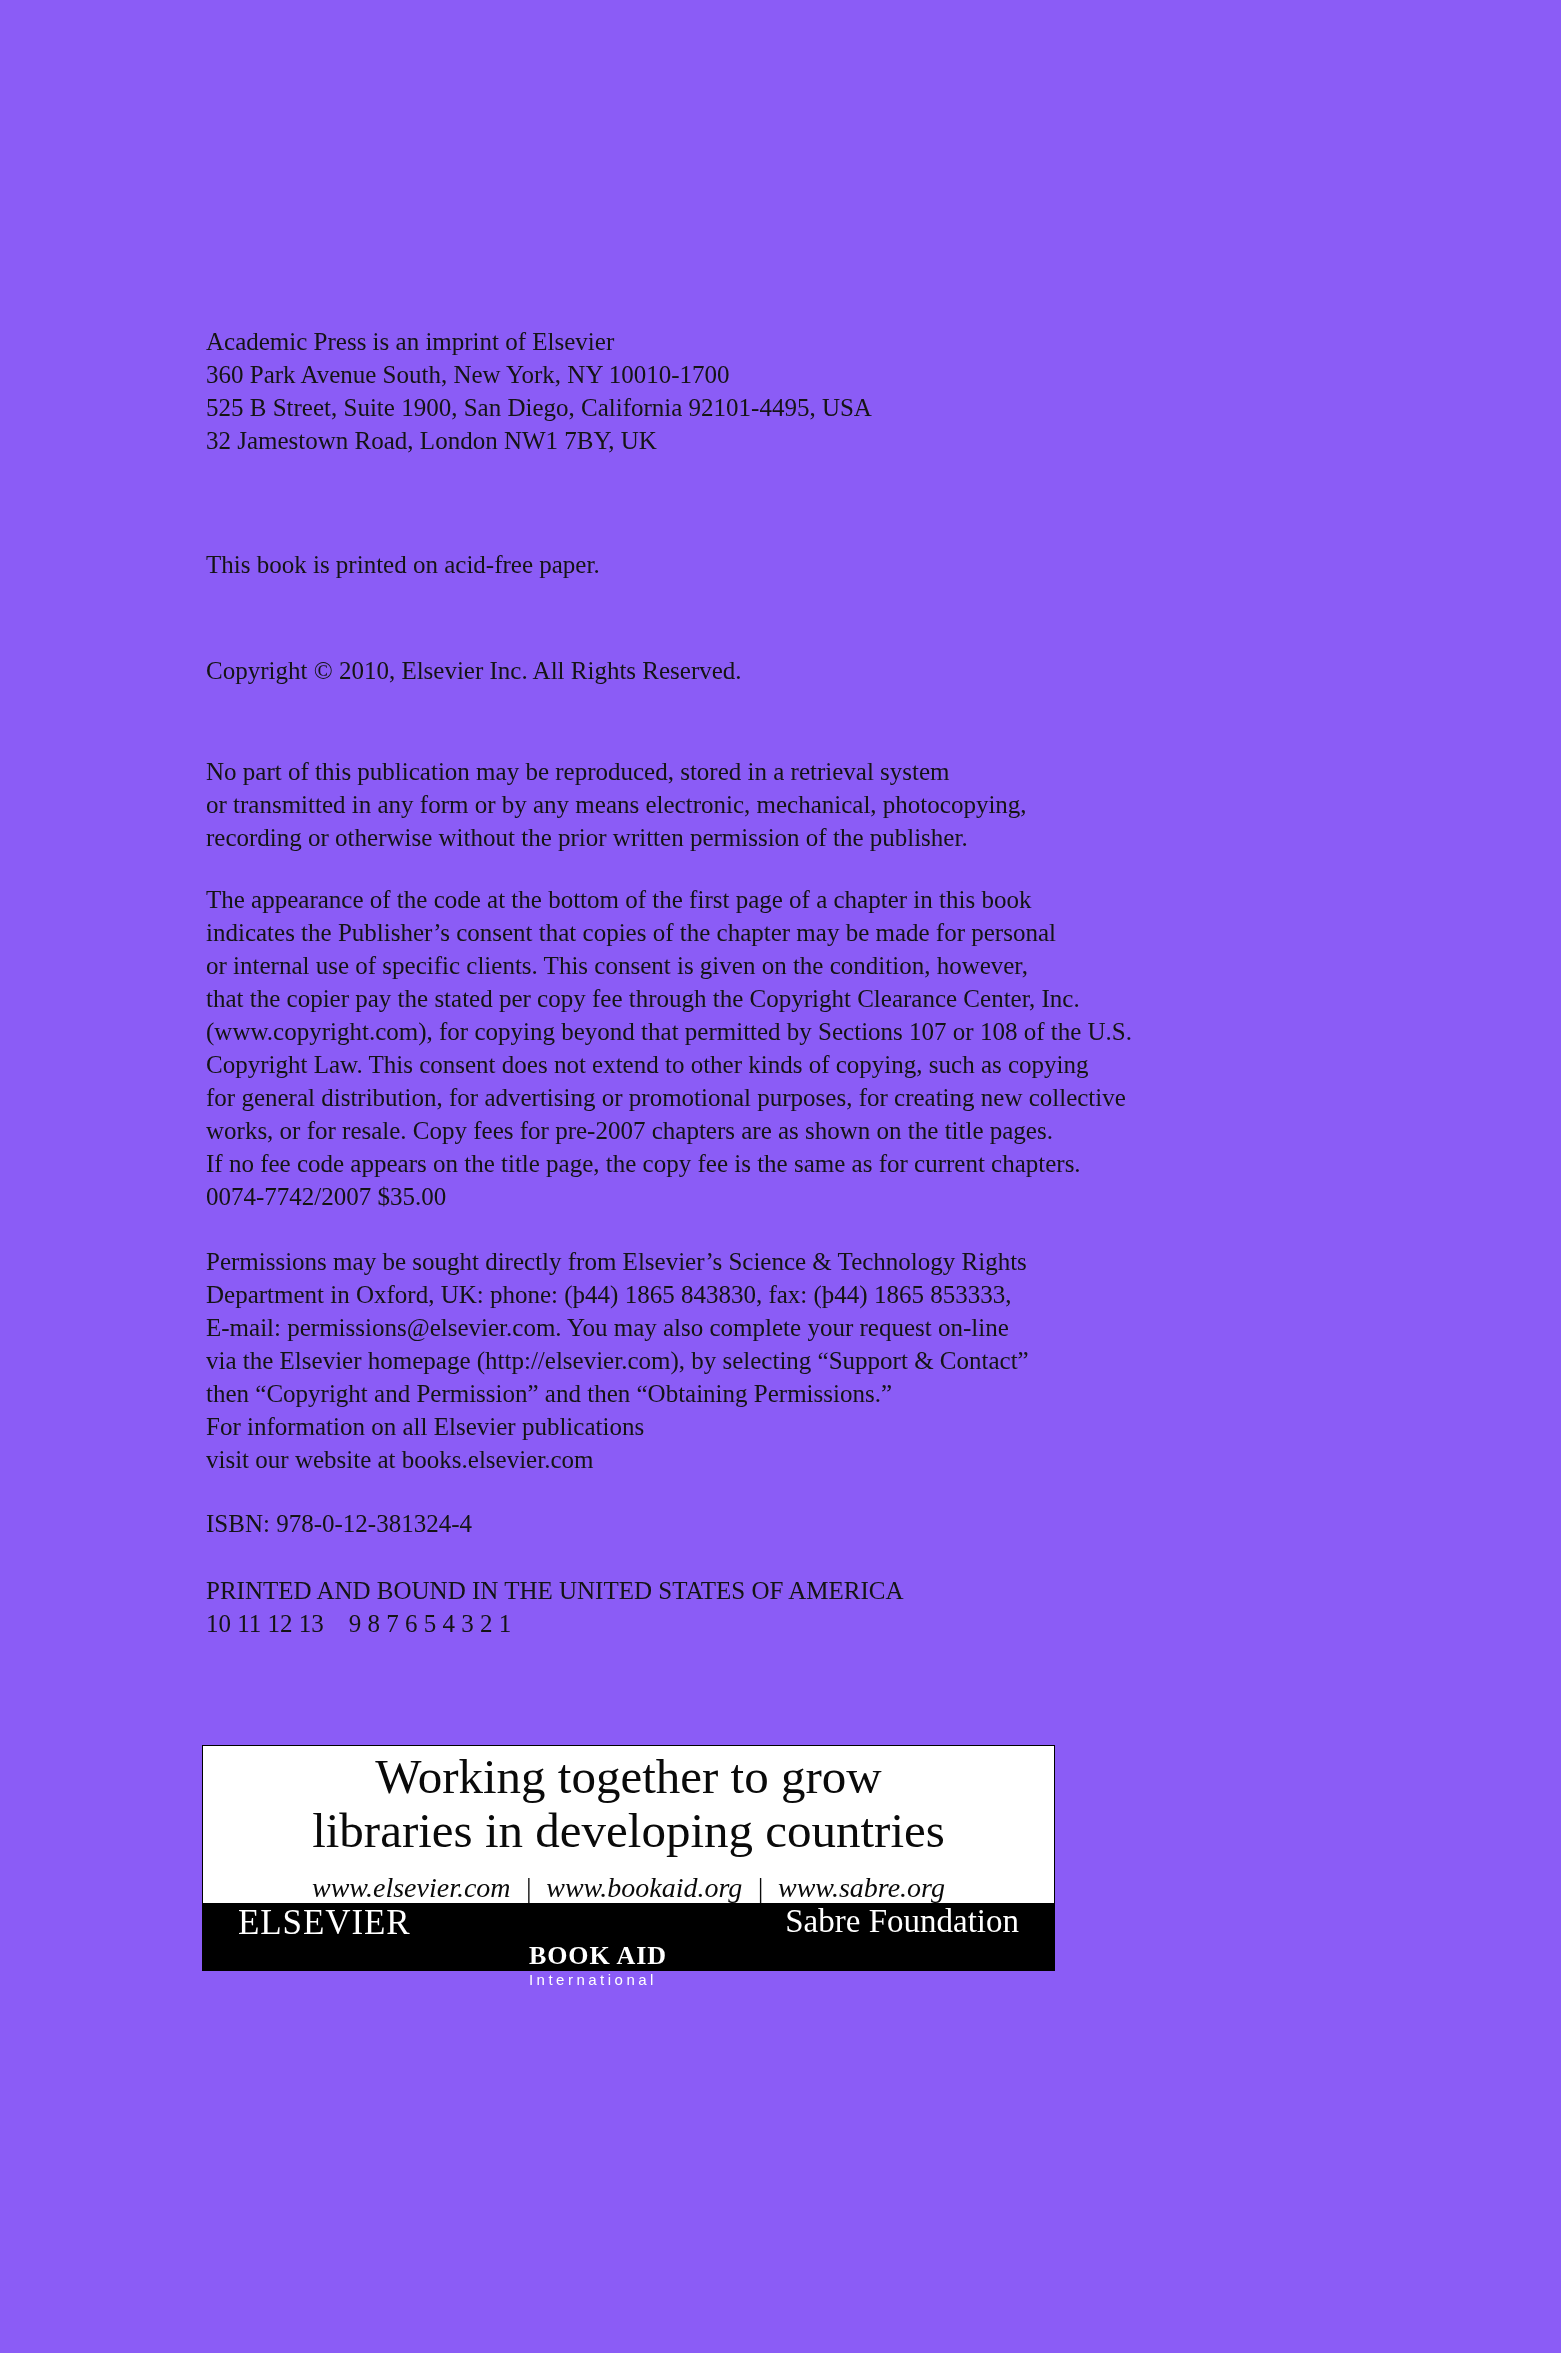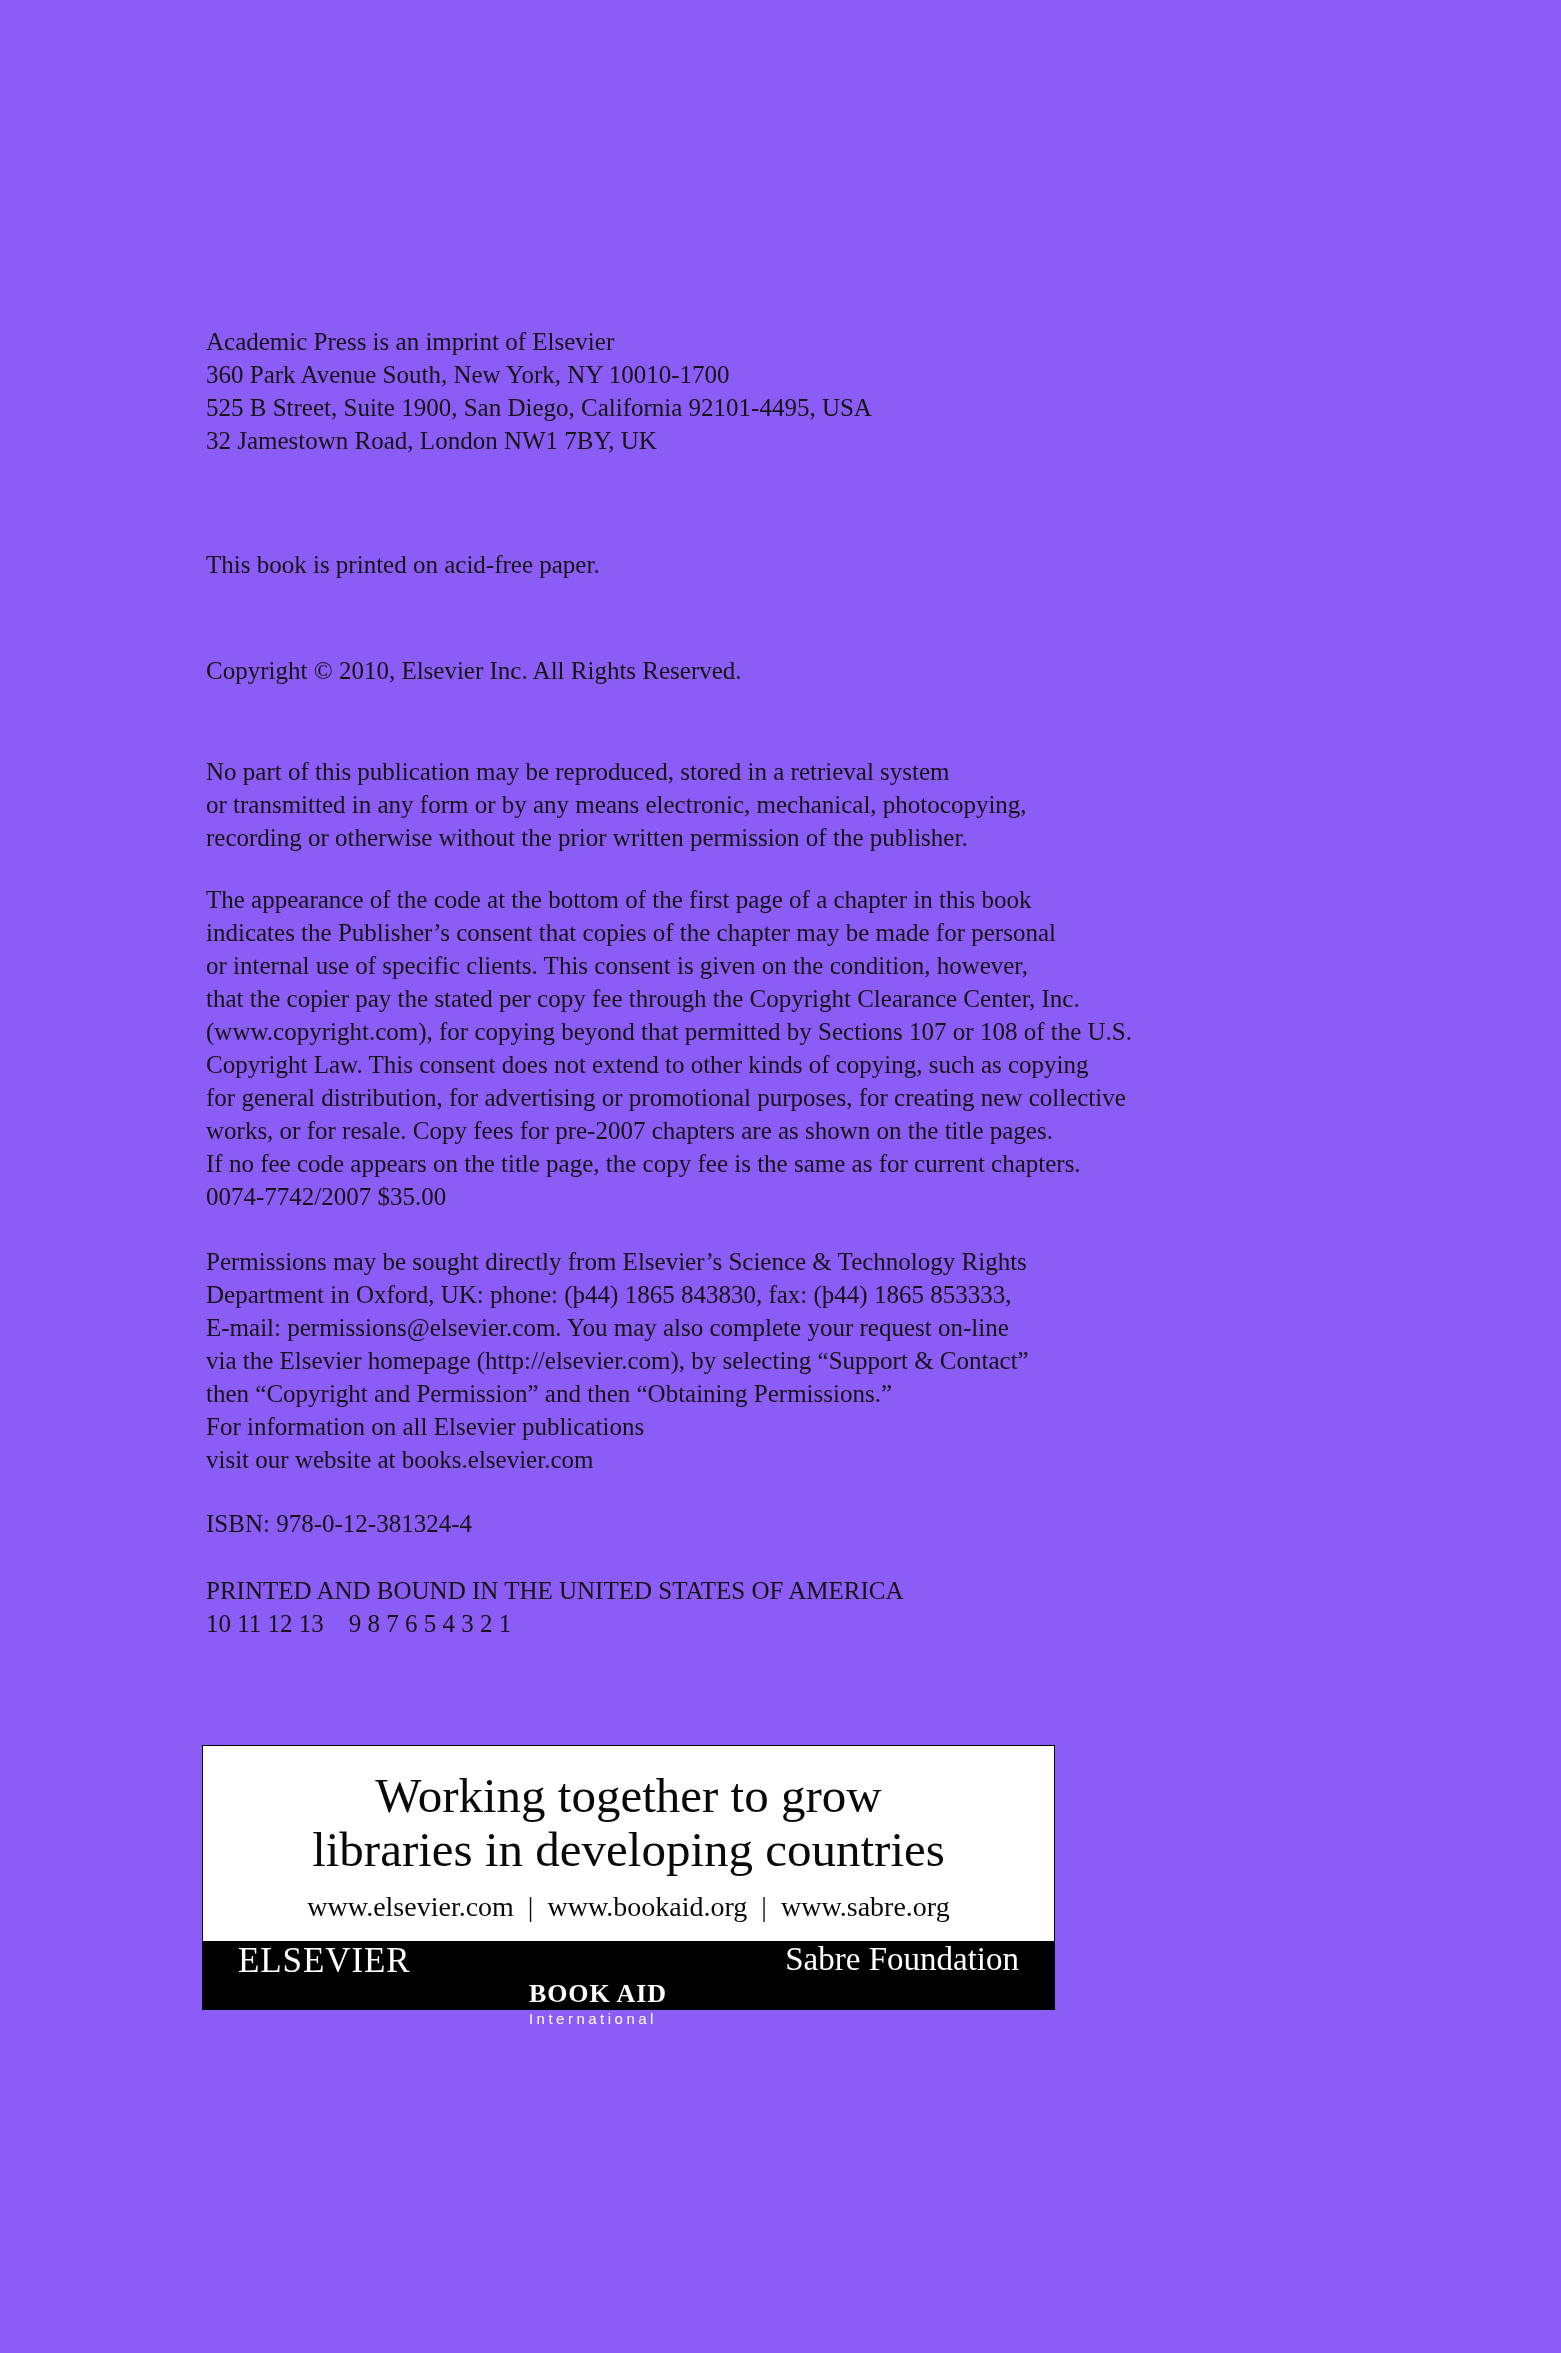--- a/index.html
+++ b/index.html
@@ -35,21 +35,21 @@
   .mb-code      { margin-bottom: 32px; }
   .mb-perms     { }
   .mb-info      { margin-bottom: 31px; }
   .mb-isbn      { margin-bottom: 34px; }
 
   .banner {
     position: absolute;
     left: 202px;
     top: 1745px;
     width: 853px;
-    height: 265px;
+    height: 226px;
     border: 1.7px solid #000;
     box-sizing: border-box;
     background: #fff;
     display: flex;
     flex-direction: column;
   }
   .banner-top {
     flex: 1;
     display: flex;
     flex-direction: column;
@@ -62,20 +62,21 @@
     line-height: 54px;
     color: #0a0a0a;
     white-space: nowrap;
   }
   .banner-links {
     margin-top: 14px;
     font-size: 28px;
     line-height: 31px;
     color: #0a0a0a;
     white-space: pre;
+    font-style: italic;
   }
   .banner-bar {
     height: 68px;
     background: #000;
     color: #fff;
     display: flex;
     align-items: flex-start;
     justify-content: space-between;
     padding: 0 35px;
   }

